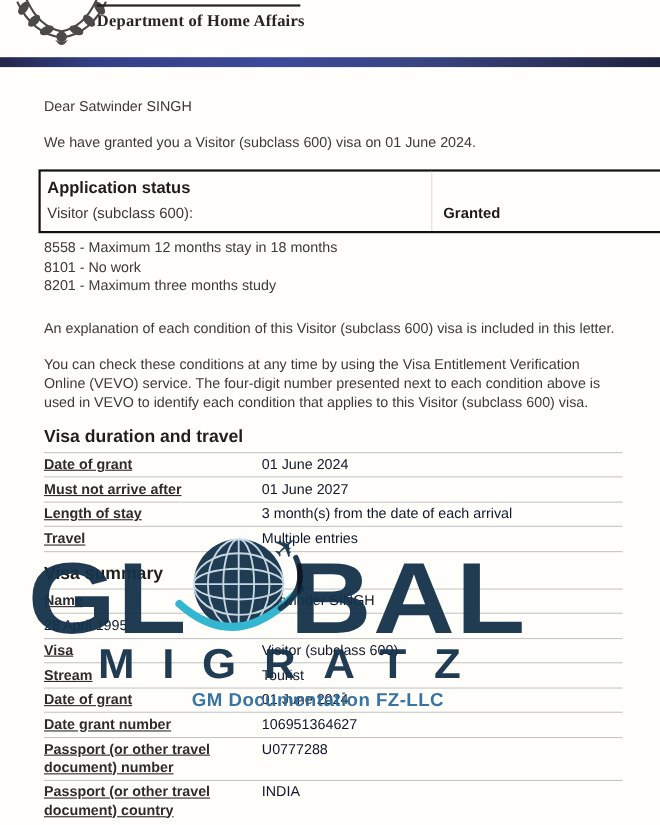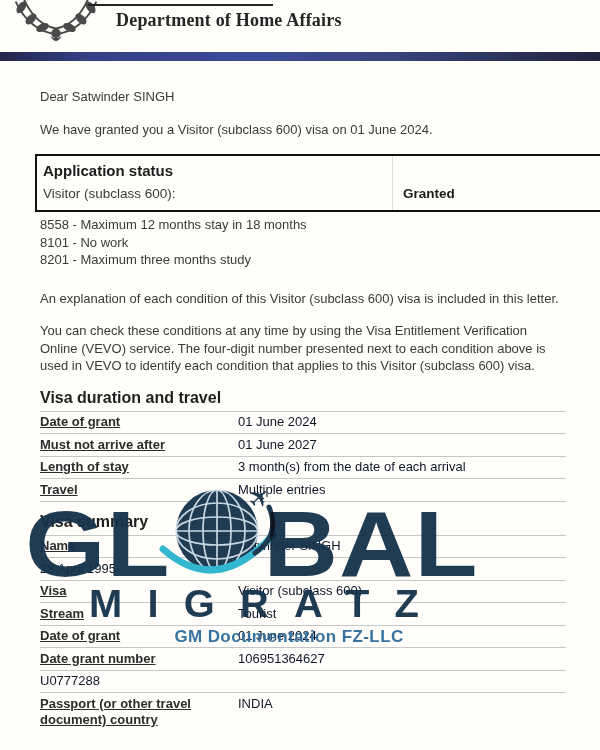--- a/index.html
+++ b/index.html
@@ -7,21 +7,21 @@
   .page {
     position:relative; width:600px; height:750px; overflow:hidden;
     background:#fffefa; color:#3a3a3a;
     font-family:"Liberation Sans", sans-serif; font-size:13px; line-height:17.5px;
   }
   
   .hdr { position:relative; height:52px; }
   .crest { position:absolute; left:8px; top:-12px; width:96px; height:58px; }
   .logo-block { position:absolute; left:88px; top:4px; }
   .logo-rule { width:185px; height:2px; background:#222; margin-bottom:6px; }
-  .logo-text { font-family:"Liberation Serif", serif; font-weight:bold; font-size:18px; color:#262626; letter-spacing:.2px;margin-left:28px; }
+  .logo-text { font-family:"Liberation Serif", serif; font-weight:bold; font-size:15px; color:#262626; letter-spacing:.2px; }
   .navy-bar {
     height:9px; width:100%;
     background:linear-gradient(90deg,#23264c 0%,#343f85 14%,#3d4a99 42%,#39447f 65%,#20233f 100%);
   }
   
   .content { position:relative; padding:0 34px 0 40px; }
   .salutation { margin-top:27px; }
   .intro { margin-top:15px; }
   .status-box { margin-top:16px; margin-left:-5px; width:592px; border:2px solid #111; padding:5px 8px 7px 6px; position:relative; }
   .status-vline { position:absolute; top:0; bottom:0; left:355px; width:1px; background:#dedede; }
@@ -150,20 +150,21 @@
       </div>
       <div class="trow">
         <span class="lbl">Date of grant</span>
         <span class="val">01 June 2024</span>
       </div>
       <div class="trow">
         <span class="lbl">Date grant number</span>
         <span class="val">106951364627</span>
       </div>
       <div class="trow">
+        <span class="lbl">Passport (or other travel document) number</span>
         <span class="val">U0777288</span>
       </div>
       <div class="trow">
         <span class="lbl">Passport (or other travel document) country</span>
         <span class="val">INDIA</span>
       </div>
 
     </div>
   </div>
 

